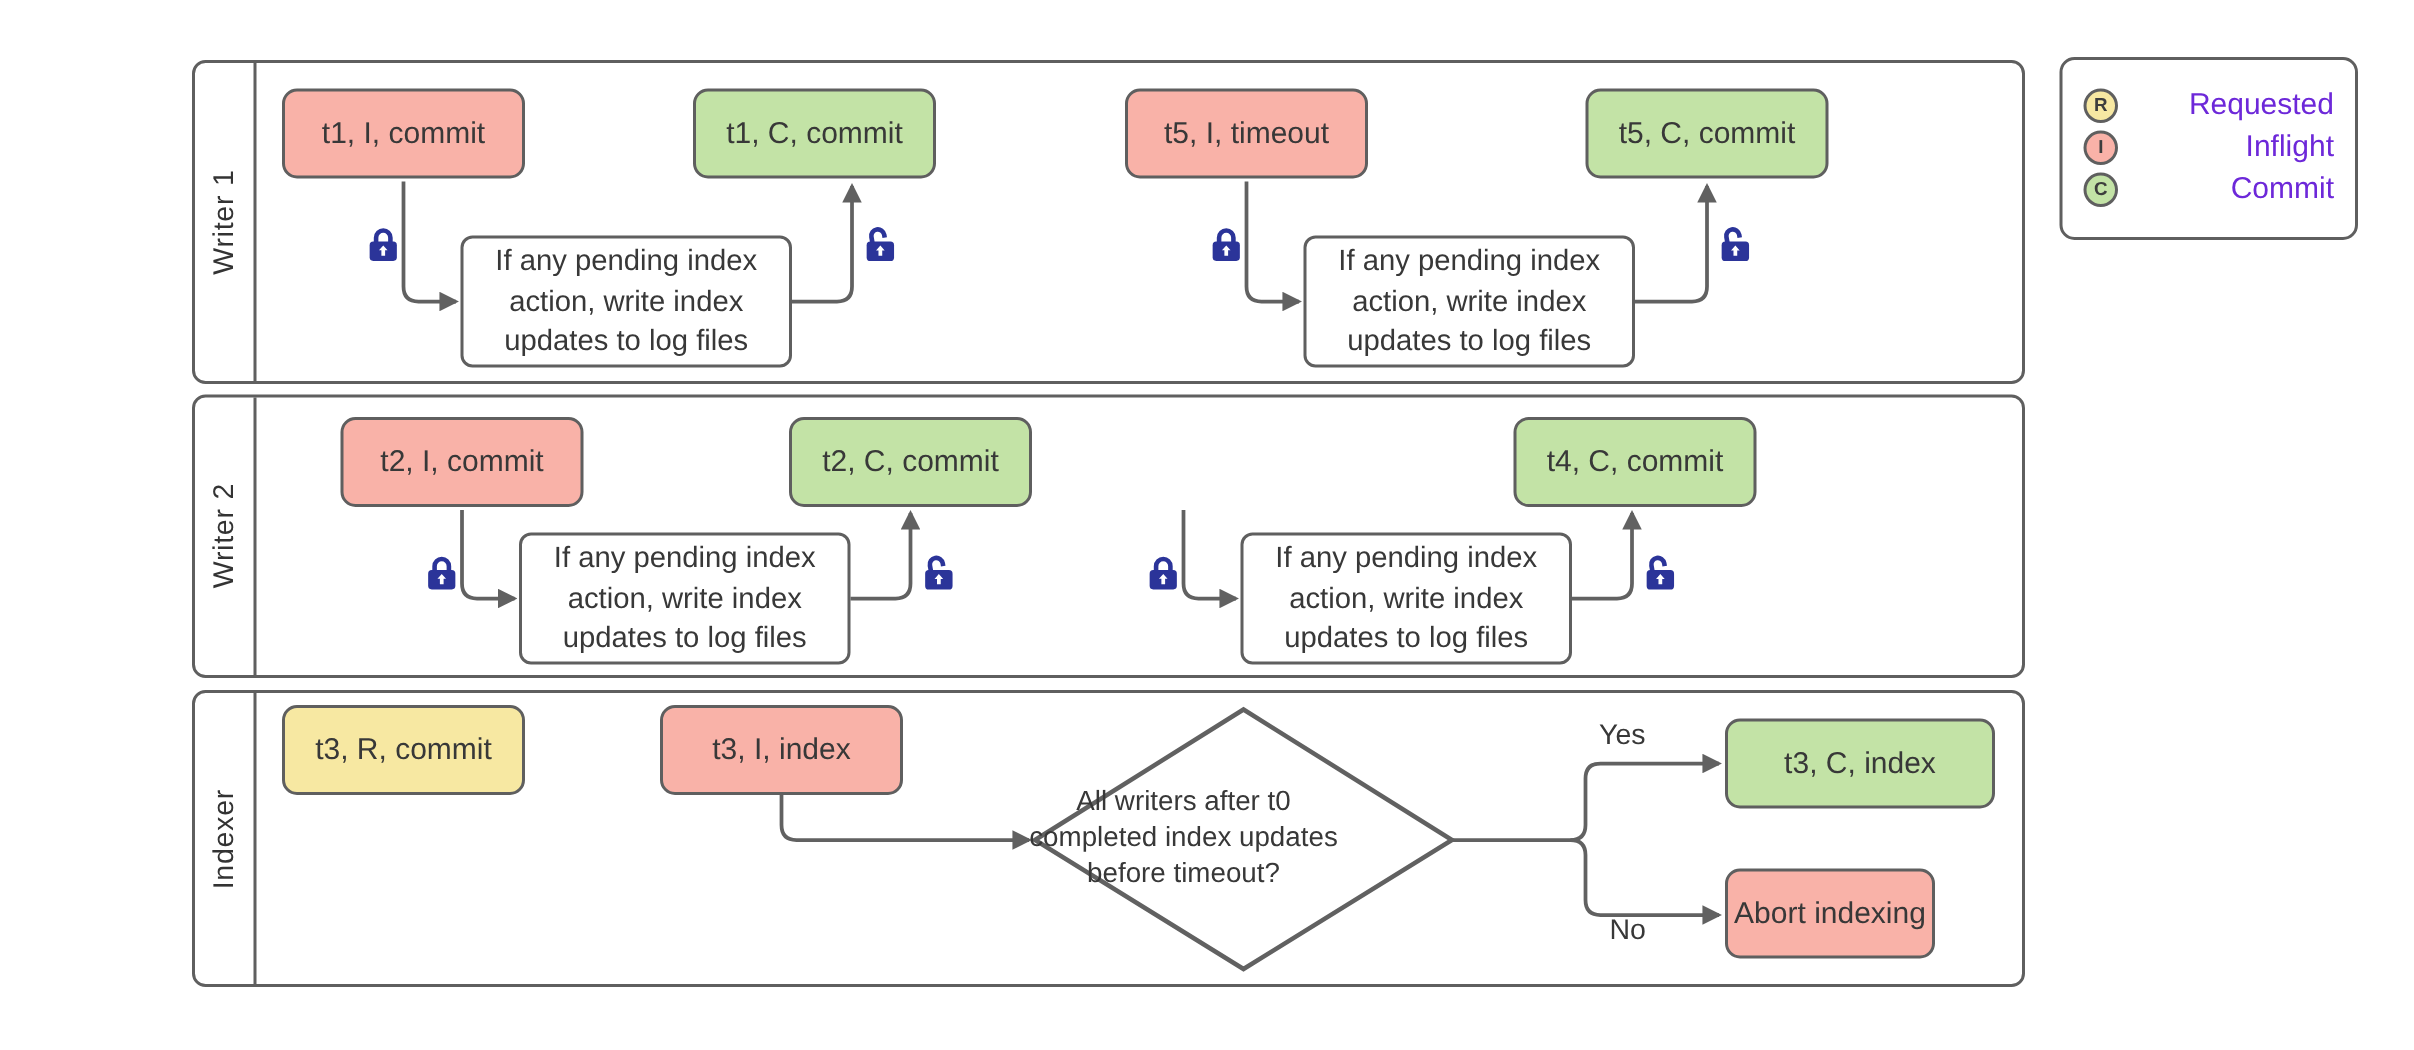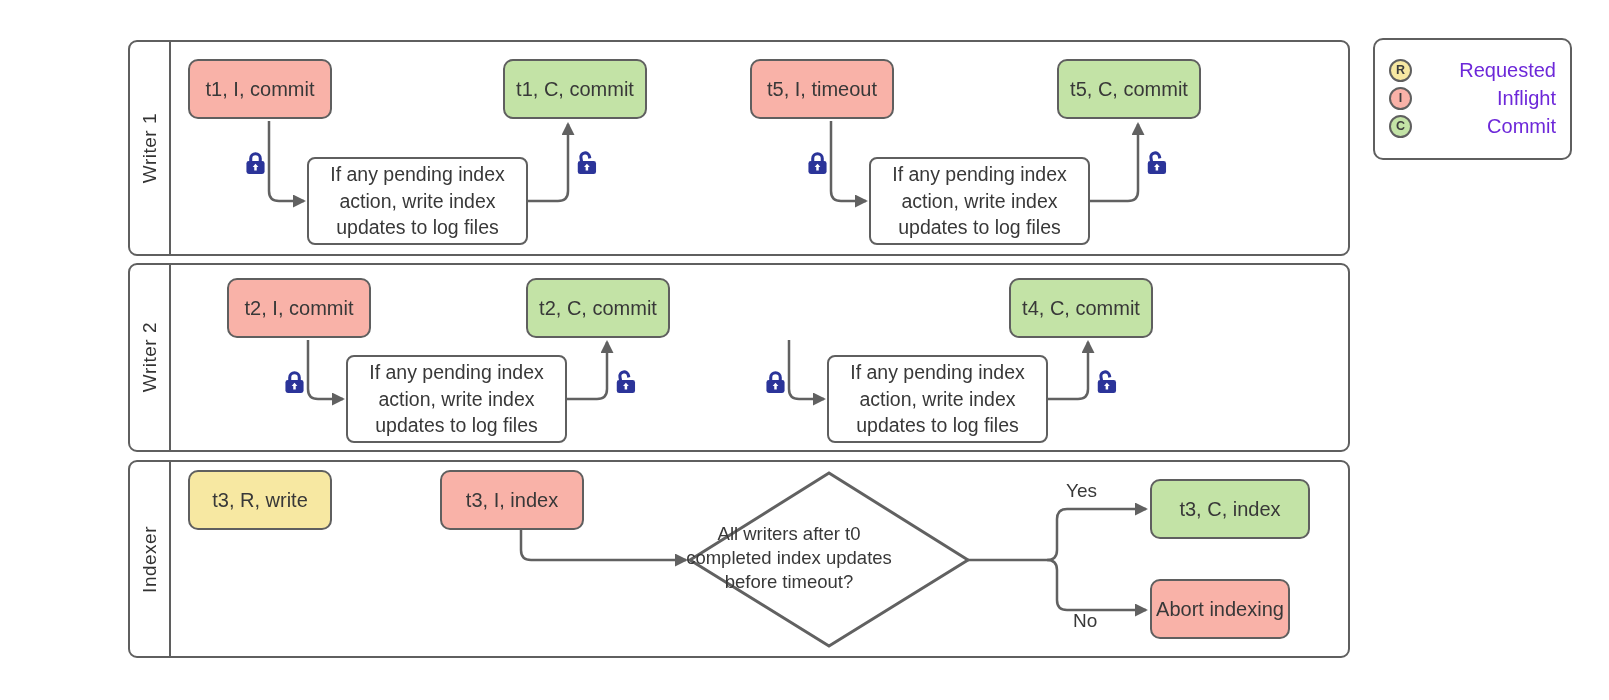--- a/index.html
+++ b/index.html
@@ -15,21 +15,21 @@
   html,body{background:#ffffff;}
   body{font-family:"Liberation Sans", sans-serif;color:var(--c-text);}
   .canvas{position:relative;width:1609px;height:700px;background:#ffffff;overflow:hidden;}
 
   
   .lane{position:absolute;left:128px;width:1222px;border:2px solid var(--c-border);border-radius:9px;background:#ffffff;}
   .lane-strip{position:absolute;left:0;top:0;bottom:0;width:41px;border-right:2px solid var(--c-border);display:flex;align-items:center;justify-content:center;}
   .lane-label{writing-mode:vertical-rl;transform:rotate(180deg);font-size:19px;color:#333333;letter-spacing:.5px;white-space:nowrap;}
 
   
-  .state{position:absolute;width:144px;height:60px;border:2.5px solid var(--c-border);border-radius:10px;display:flex;align-items:center;justify-content:center;font-size:20px;color:var(--c-text);white-space:nowrap;}
+  .state{position:absolute;width:162px;height:60px;border:2.5px solid var(--c-border);border-radius:10px;display:flex;align-items:center;justify-content:center;font-size:20px;color:var(--c-text);white-space:nowrap;}
   .inflight{background:var(--c-inflight);}
   .commit{background:var(--c-commit);}
   .requested{background:var(--c-requested);}
   .process{position:absolute;width:221px;height:88px;border:2.5px solid var(--c-border);border-radius:8px;background:#ffffff;display:flex;align-items:center;justify-content:center;text-align:center;font-size:19.5px;line-height:1.36;padding:4px 6px;}
   .decision-text{position:absolute;left:674px;top:510px;width:230px;height:96px;display:flex;align-items:center;justify-content:center;text-align:center;font-size:18.5px;line-height:1.3;}
   .edge-label{position:absolute;font-size:19px;color:var(--c-text);}
 
   
   svg.wires{position:absolute;left:0;top:0;width:1609px;height:700px;pointer-events:none;}
   .wire{fill:none;stroke:var(--c-connector);stroke-width:2.5px;}
@@ -84,21 +84,21 @@
     <path class="wire" marker-end="url(#arrow)" d="M1048,399 L1078,399 Q1088,399 1088,389 L1088,342"></path>
     <path class="wire" marker-end="url(#arrow)" d="M521,530 L521,550 Q521,560 531,560 L686,560"></path>
     <path class="wire" marker-end="url(#arrow)" d="M968,560 L1047,560 Q1057,560 1057,550 L1057,519 Q1057,509 1067,509 L1146,509"></path>
     <path class="wire" marker-end="url(#arrow)" d="M1047,560 Q1057,560 1057,570 L1057,600 Q1057,610 1067,610 L1146,610"></path>
     <polygon class="diamond" points="690,560 829,473 968,560 829,646"></polygon>
   </svg>
 
   <div class="state inflight" style="left:188px;top:59px">
       <span>t1, I, commit</span>
     </div>
-  <div class="state commit" style="left:503px;top:59px">
+  <div class="state commit" style="left:462px;top:59px">
       <span>t1, C, commit</span>
     </div>
   <div class="state inflight" style="left:750px;top:59px">
       <span>t5, I, timeout</span>
     </div>
   <div class="state commit" style="left:1057px;top:59px">
       <span>t5, C, commit</span>
     </div>
   <div class="process" style="left:307px;top:157px">
       <span>If any pending index action, write index updates to log files</span>
@@ -117,29 +117,29 @@
       <span>t4, C, commit</span>
     </div>
   <div class="process" style="left:346px;top:355px">
       <span>If any pending index action, write index updates to log files</span>
     </div>
   <div class="process" style="left:827px;top:355px">
       <span>If any pending index action, write index updates to log files</span>
     </div>
 
   <div class="state requested" style="left:188px;top:470px">
-      <span>t3, R, write</span>
+      <span>t3, R, commit</span>
     </div>
   <div class="state inflight" style="left:440px;top:470px">
       <span>t3, I, index</span>
     </div>
   <div class="decision-text">All writers after t0 completed index updates before timeout?</div>
   <div class="edge-label" style="left:1066px;top:480px">Yes</div>
   <div class="edge-label" style="left:1073px;top:610px">No</div>
-  <div class="state commit" style="left:1150px;top:479px;width:160px">
+  <div class="state commit" style="left:1150px;top:479px;width:180px">
       <span>t3, C, index</span>
     </div>
   <div class="state inflight" style="left:1150px;top:579px;width:140px">
       <span>Abort indexing</span>
     </div>
 
   <svg class="lock" style="left:245px;top:150px" width="21" height="25" viewBox="0 0 22 26">
       <path d="M6,12 V8.8 A5,5 0 0 1 16,8.8 V12" fill="none" stroke-width="3.2" class="lock-stroke"></path>
       <rect x="1.5" y="11.5" width="19" height="13.5" rx="2.5" class="lock-fill"></rect>
       <path d="M11,14.2 L14,17.6 H12.3 V21.4 H9.7 V17.6 H8 Z" fill="#ffffff"></path>

